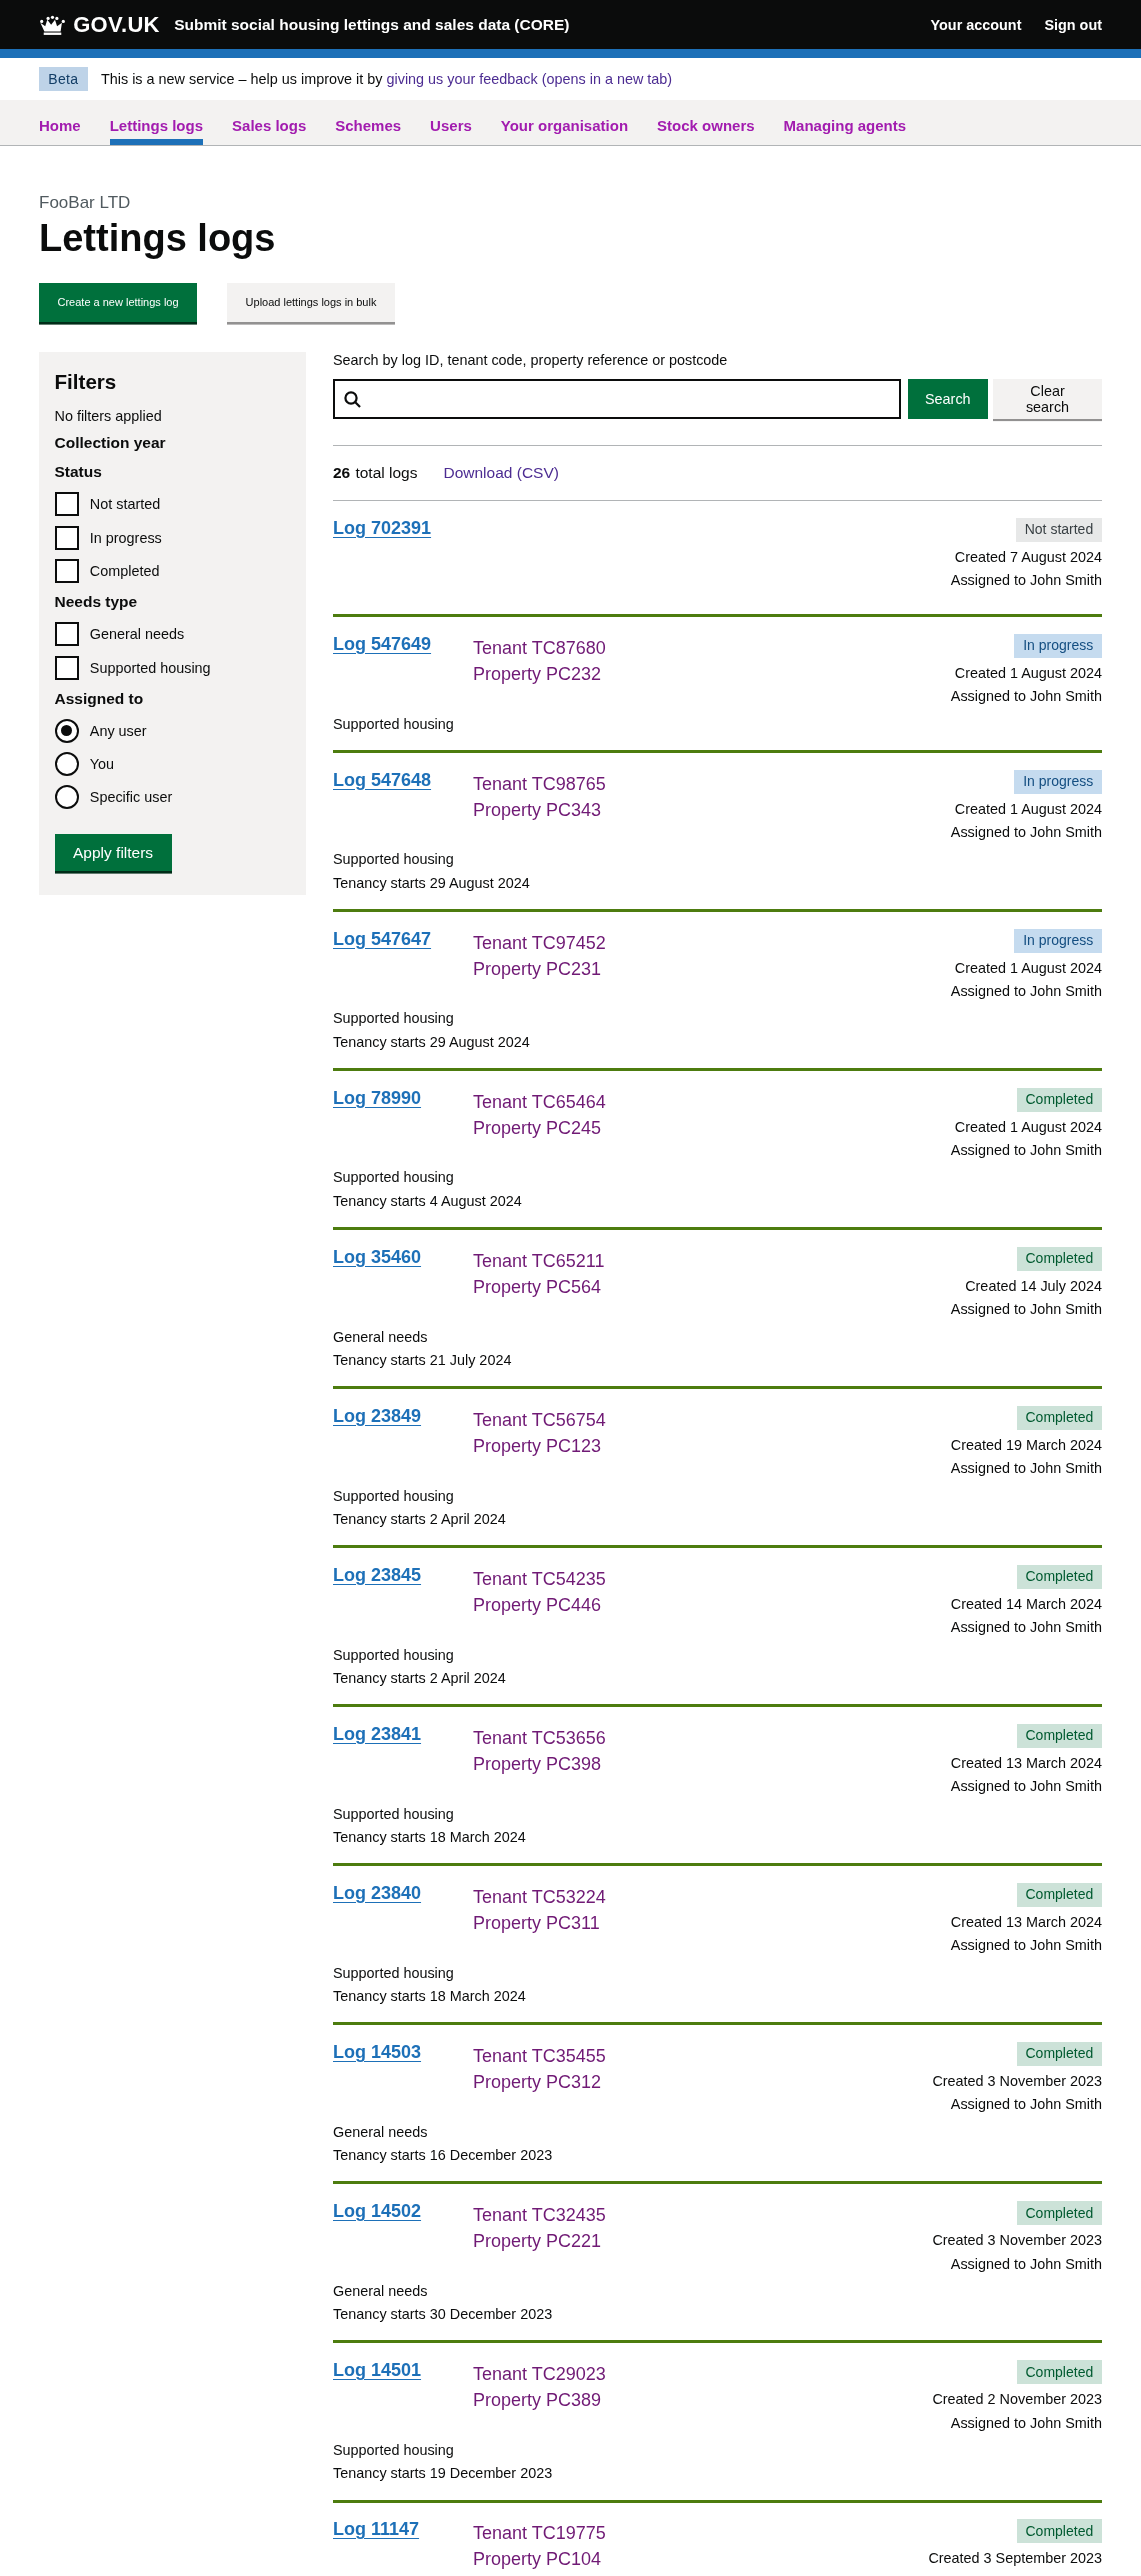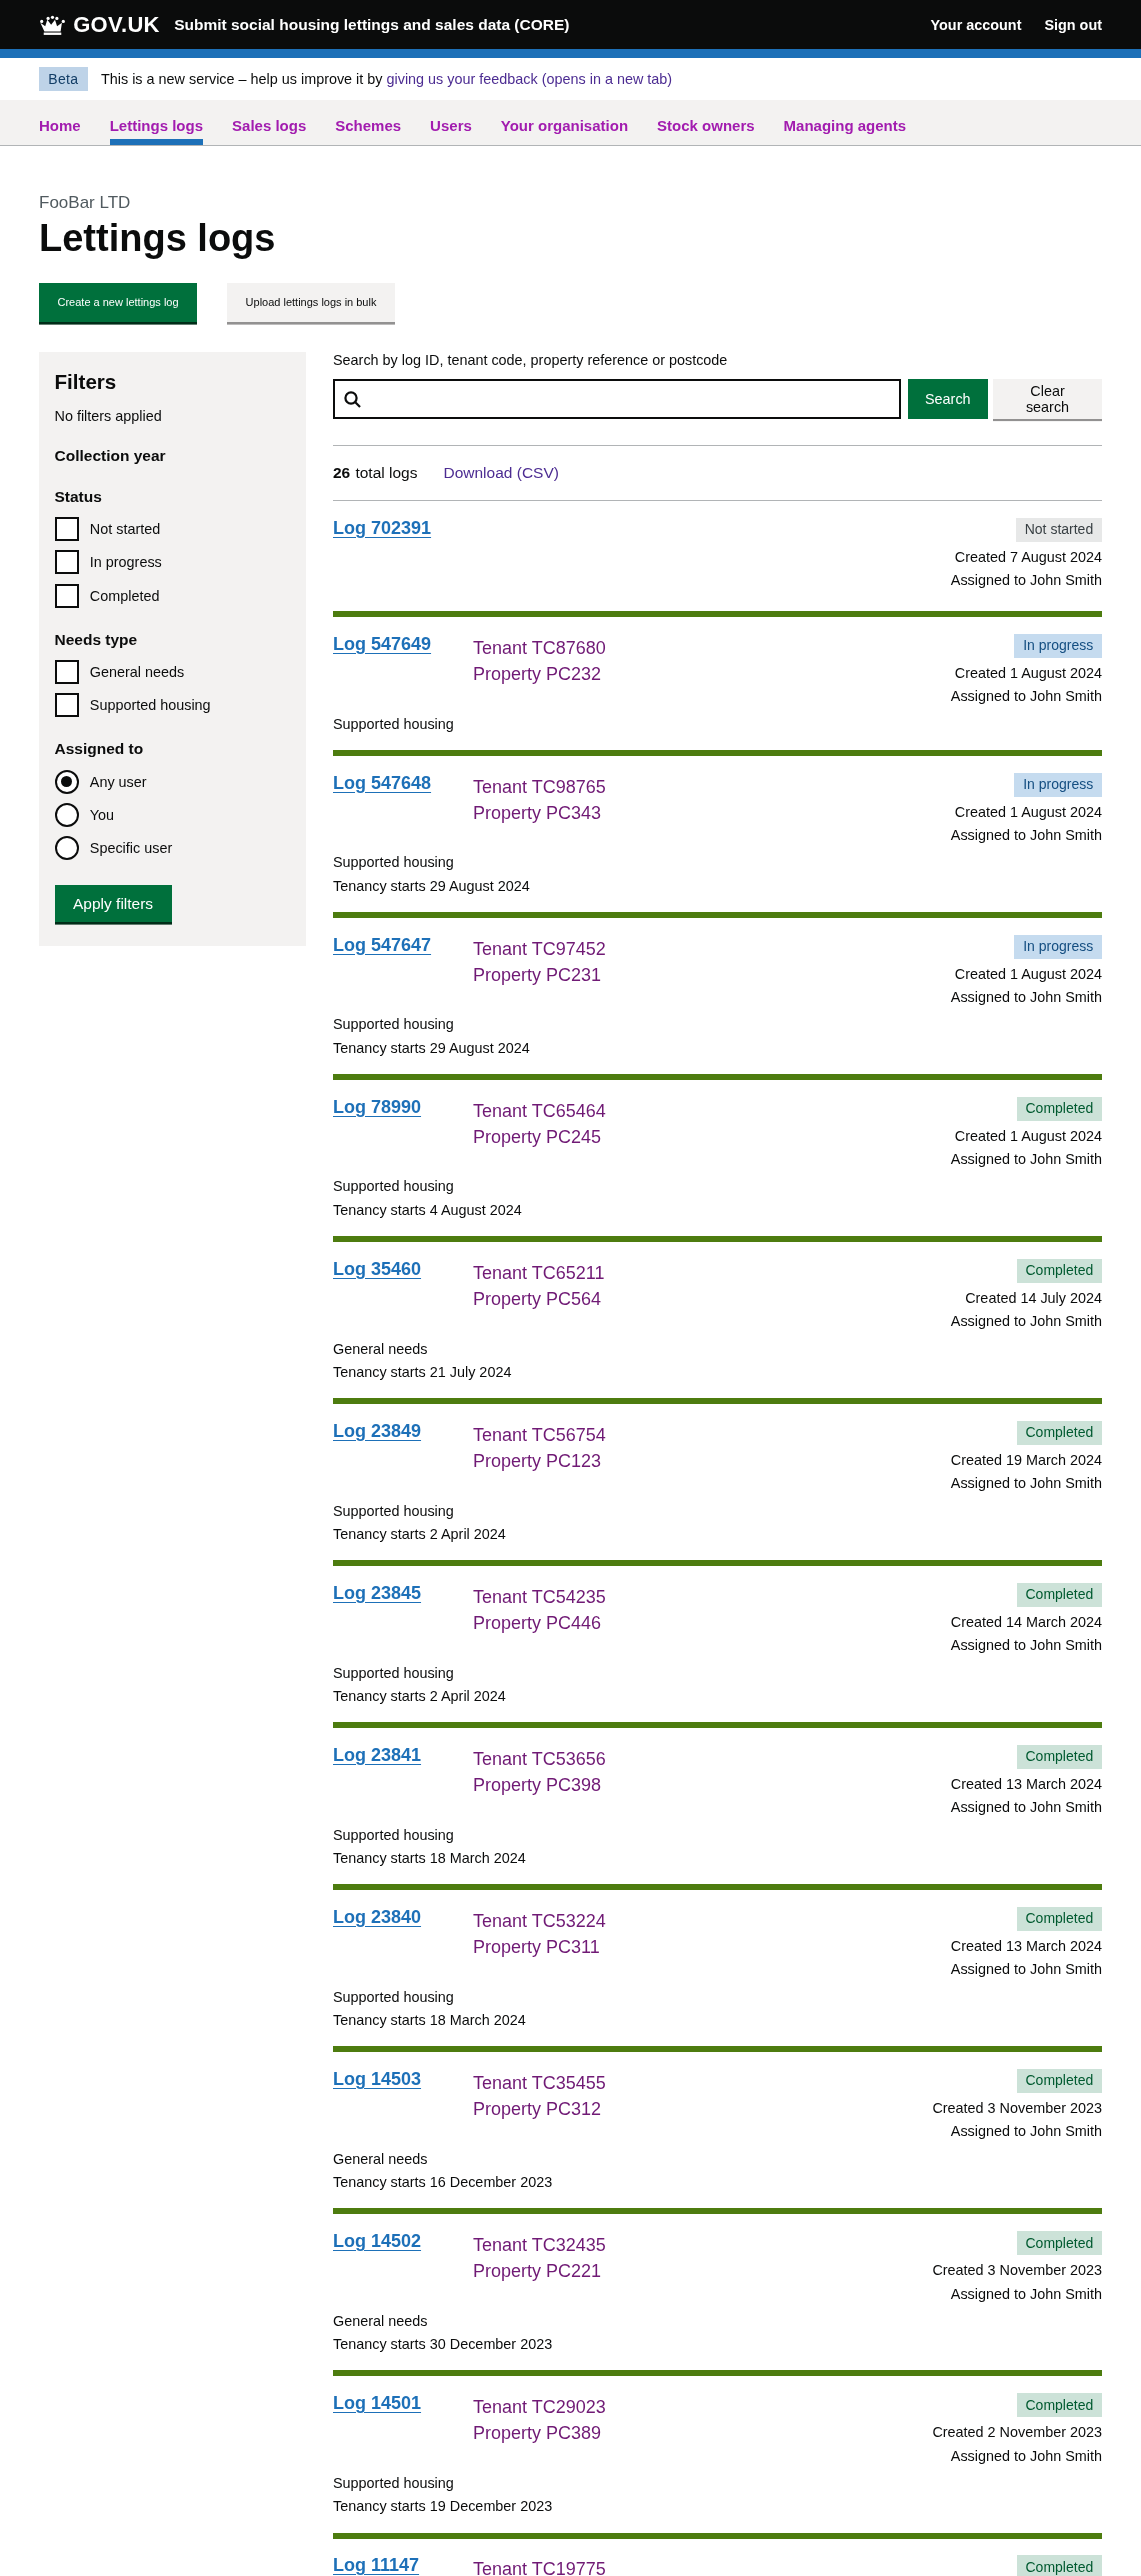--- a/index.html
+++ b/index.html
@@ -87,21 +87,21 @@
   .content-grid { display: flex; gap: 27px; margin-top: 30px; align-items: flex-start; }
 
   
   .filters {
     width: 267px; flex: 0 0 267px;
     background: #f3f2f1;
     padding: 18.5px 15.5px 24px;
   }
   .filters h2 { font-size: 20.6px; font-weight: bold; }
   .no-filters { font-size: 14.4px; margin-top: 13.4px; }
-  .filter-group { margin-top: 23px; }
+  .filter-group { margin-top: 10px; }
   .filter-group .group-label { font-size: 15.5px; font-weight: bold; margin-bottom: 11.3px; }
   .check-row { display: flex; align-items: center; margin-top: 9.3px; }
   .checkbox {
     width: 24px; height: 24px; background: #fff;
     border: 2.1px solid #0b0c0c; flex: 0 0 24px; cursor: pointer;
   }
   .radio {
     width: 24px; height: 24px; background: #fff; border-radius: 50%;
     border: 2.1px solid #0b0c0c; flex: 0 0 24px; cursor: pointer;
     display: flex; align-items: center; justify-content: center;
@@ -132,21 +132,21 @@
   .results-row { display: flex; align-items: baseline; margin: 17.5px 0 18.5px; }
   .results-row .count { font-size: 15.5px; font-weight: bold; }
   .results-row .count-suffix { font-size: 15.5px; margin-left: 5.2px; }
   .results-row a { font-size: 15.5px; color: #4c2c92; margin-left: 26px; }
 
   
   .log-item {
     display: grid;
     grid-template-columns: 1fr auto;
     grid-auto-rows: min-content;
-    border-bottom: 6px solid #4d7c0f;
+    border-bottom: 3px solid #4d7c0f;
     padding: 16.5px 0 18.5px;
     min-height: 116px;
   }
   .log-left-top { display: flex; align-items: flex-start; }
   .log-link {
     font-size: 18px; font-weight: bold; color: #1d70b8;
     text-decoration: underline; text-underline-offset: 3.1px;
     min-width: 140px; display: inline-block;
   }
   .codes { font-size: 18px; color: #701a75; line-height: 1.45; padding-top: 1px; }

